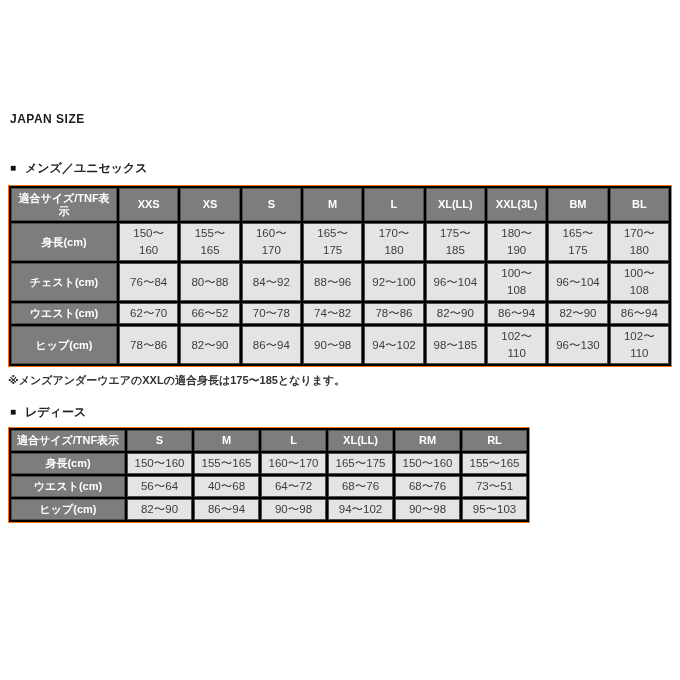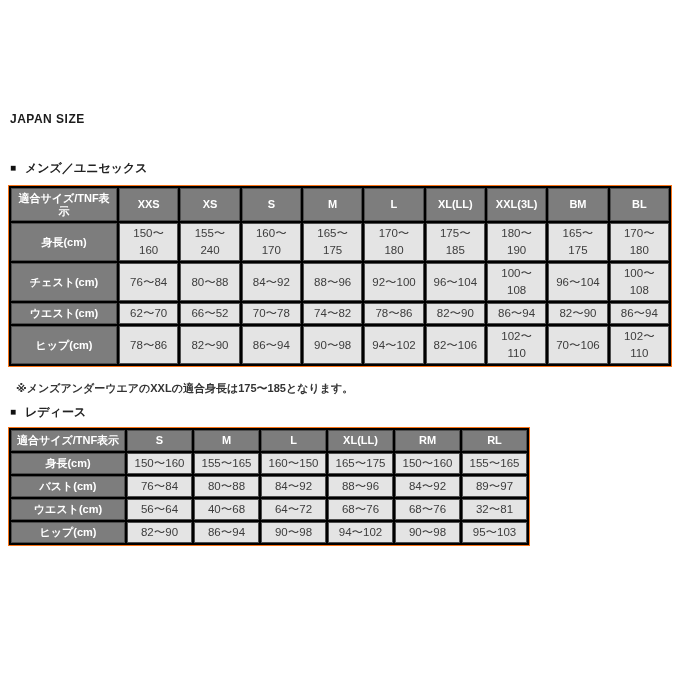--- a/index.html
+++ b/index.html
@@ -61,21 +61,21 @@
     white-space: pre-line;
   }
 
   #mens-table thead tr { height: 33px; }
   #mens-table tbody tr { height: 20px; }
   #mens-table tbody tr:first-child { height: 36px; }
   #ladies-table tr { height: 21px; }
 
   .note {
     position: absolute; left: 8px; top: 373px;
-    margin: 8px;
+    margin: 0;
     font-size: 11px; font-weight: bold; color: #333333;
     white-space: nowrap;
   }
 </style>
 </head>
 <body>
 
 <div>
 
   <h1 class="page-title">JAPAN SIZE</h1>
@@ -110,21 +110,21 @@
           <th>BM</th>
           <th>BL</th>
         </tr>
       </thead>
       <tbody>
         <tr>
           <th>身長(cm)</th>
           <td>150〜
 160</td>
           <td>155〜
-240</td>
+165</td>
           <td>160〜
 170</td>
           <td>165〜
 175</td>
           <td>170〜
 180</td>
           <td>175〜
 185</td>
           <td>180〜
 190</td>
@@ -159,24 +159,24 @@
           <td>82〜90</td>
           <td>86〜94</td>
         </tr>
         <tr>
           <th>ヒップ(cm)</th>
           <td>78〜86</td>
           <td>82〜90</td>
           <td>86〜94</td>
           <td>90〜98</td>
           <td>94〜102</td>
-          <td>82〜106</td>
+          <td>98〜185</td>
           <td>102〜
 110</td>
-          <td>70〜106</td>
+          <td>96〜130</td>
           <td>102〜
 110</td>
         </tr>
       </tbody>
     </table>
 
   <p class="note">※メンズアンダーウエアのXXLの適合身長は175〜185となります。</p>
 
   <div class="section-label" id="ladies-label">
     <span class="bullet">■</span><span>レディース</span>
@@ -201,42 +201,33 @@
           <th>XL(LL)</th>
           <th>RM</th>
           <th>RL</th>
         </tr>
       </thead>
       <tbody>
         <tr>
           <th>身長(cm)</th>
           <td>150〜160</td>
           <td>155〜165</td>
-          <td>160〜150</td>
+          <td>160〜170</td>
           <td>165〜175</td>
           <td>150〜160</td>
           <td>155〜165</td>
-        </tr>
-        <tr>
-          <th>バスト(cm)</th>
-          <td>76〜84</td>
-          <td>80〜88</td>
-          <td>84〜92</td>
-          <td>88〜96</td>
-          <td>84〜92</td>
-          <td>89〜97</td>
         </tr>
         <tr>
           <th>ウエスト(cm)</th>
           <td>56〜64</td>
           <td>40〜68</td>
           <td>64〜72</td>
           <td>68〜76</td>
           <td>68〜76</td>
-          <td>32〜81</td>
+          <td>73〜51</td>
         </tr>
         <tr>
           <th>ヒップ(cm)</th>
           <td>82〜90</td>
           <td>86〜94</td>
           <td>90〜98</td>
           <td>94〜102</td>
           <td>90〜98</td>
           <td>95〜103</td>
         </tr>

